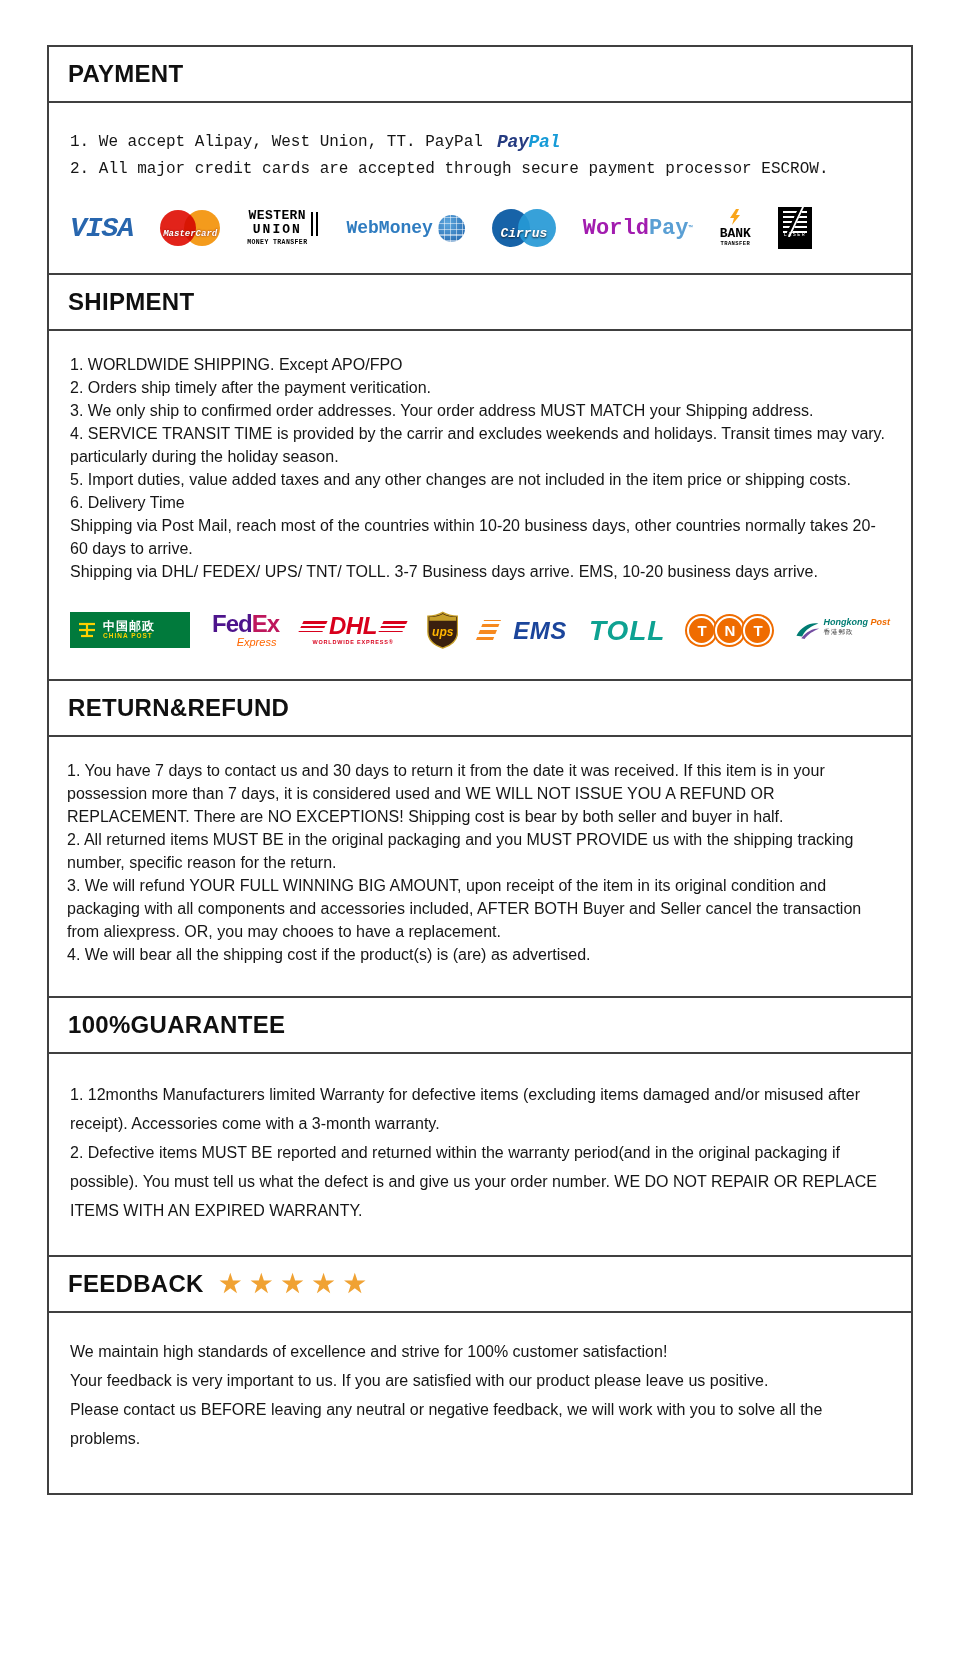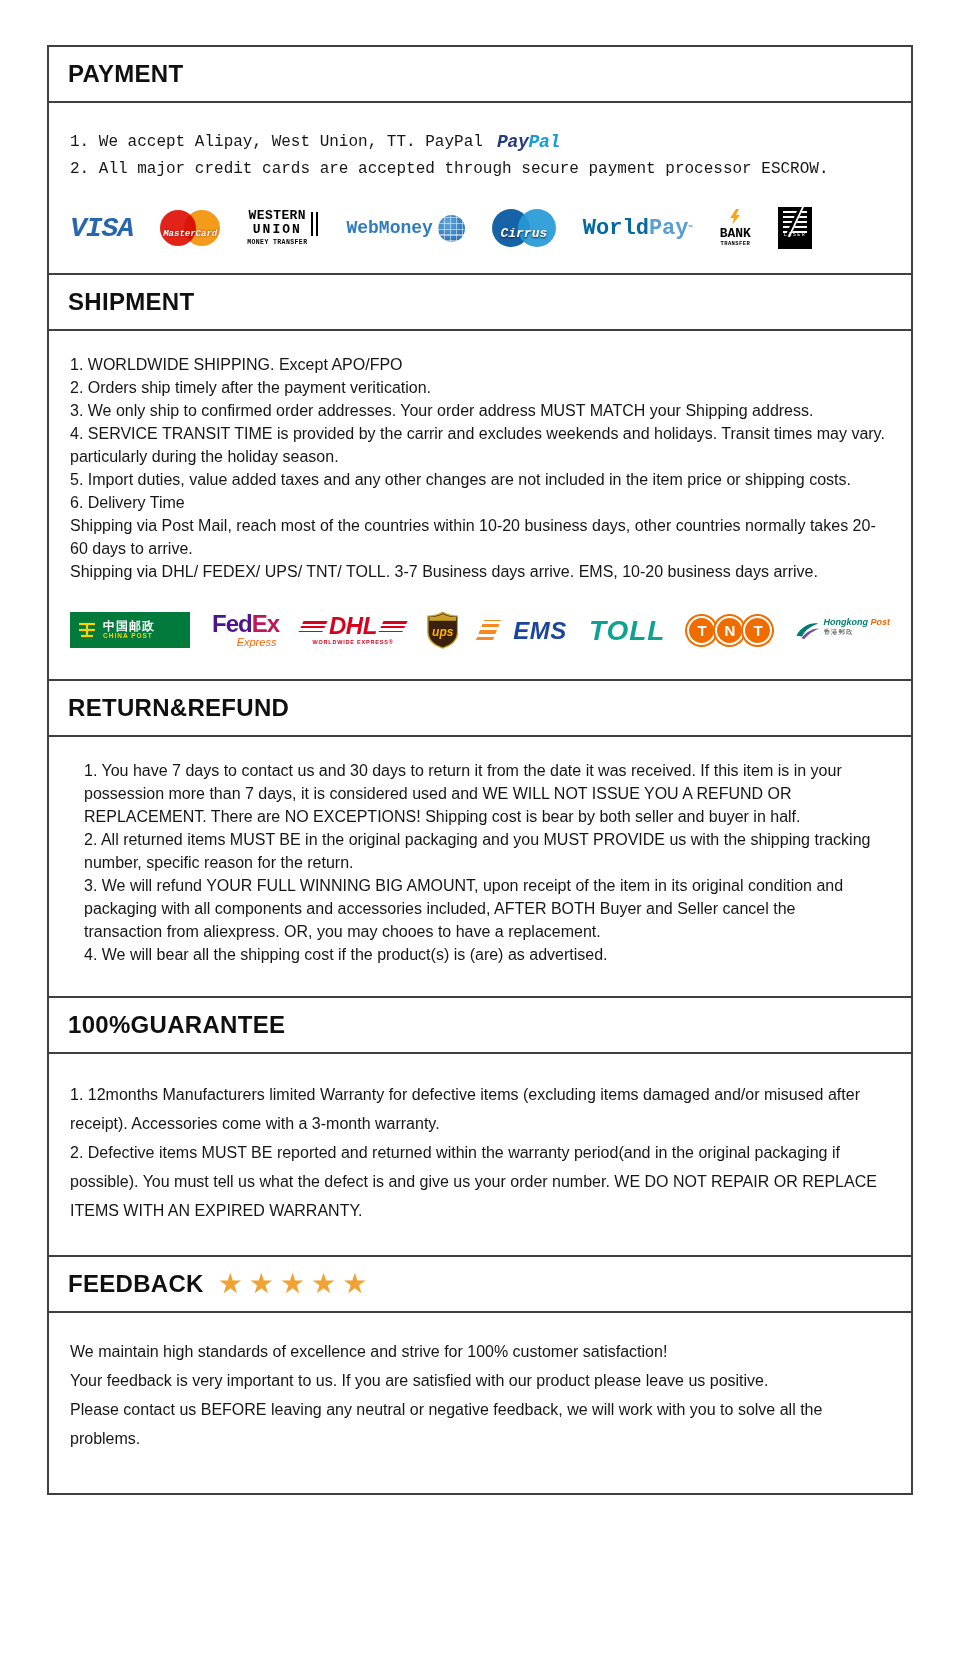--- a/index.html
+++ b/index.html
@@ -17,21 +17,21 @@
     border:2px solid #404040; background:#fff;
     padding:13px 19px; display:flex; align-items:center;
   }
   .sec-h .title { font-size:24px; font-weight:bold; color:#101010; letter-spacing:0.3px; }
   .sec-b {
     border:2px solid #404040; margin-top:-2px; background:#fff;
     padding:24px 21px 26px; font-size:16px; line-height:23px; color:#161616;
   }
   .b-pay { padding:26px 21px 22px;font-family:Liberation Mono, monospace; }
   .b-ship { padding:22px 21px 28px; }
-  .b-ret { padding:22px 35px 30px; }
+  .b-ret { padding:22px 18px 30px; }
   .b-guar { padding:26px 21px 30px; line-height:29px; }
   .b-fb { padding:24px 21px 40px; line-height:29px; }
 
   .p-line { line-height:27px; display:flex; align-items:center; flex-wrap:wrap; }
   .txt { display:inline; }
 
   
   .paypal { font-style:italic; font-weight:bold; font-size:18px; margin-left:14px; letter-spacing:-0.3px; white-space:nowrap; }
   .pp1 { color:#253B80; } .pp2 { color:#179BD7; }
 
@@ -73,21 +73,21 @@
   .logo-cirrus { position:relative; width:64px; height:40px; flex:0 0 auto; }
   .ci-c { position:absolute; top:1px; width:38px; height:38px; border-radius:50%; }
   .ci-l { left:0; background:#1763A8; }
   .ci-r { right:0; background:#2699D6; opacity:.92; }
   .ci-txt { position:absolute; top:14px; left:0; width:100%; text-align:center;
             color:#fff; font-style:italic; font-weight:bold; font-size:13px; z-index:3;
             text-shadow:0 1px 2px #123; }
 
   
   .logo-wp { font-weight:bold; font-size:22px; white-space:nowrap; }
-  .wp1 { color:#0369a1; } .wp2 { color:#5A9FD4; }
+  .wp1 { color:#a21caf; } .wp2 { color:#5A9FD4; }
   .wp-tm { font-size:7px; vertical-align:top; color:#5A9FD4; }
 
   
   .logo-bank { text-align:center; line-height:1; }
   .bank-bolt { display:block; margin:0 auto 2px auto; }
   .bank-l1 { font-size:13px; font-weight:900; color:#000; }
   .bank-l2 { font-size:5.5px; font-weight:bold; color:#000; letter-spacing:0.4px; margin-top:1px; }
 
   
   .logo-laser { width:34px; height:42px; background:#000; position:relative; display:flex; flex-direction:column; justify-content:flex-end; overflow:hidden; }

